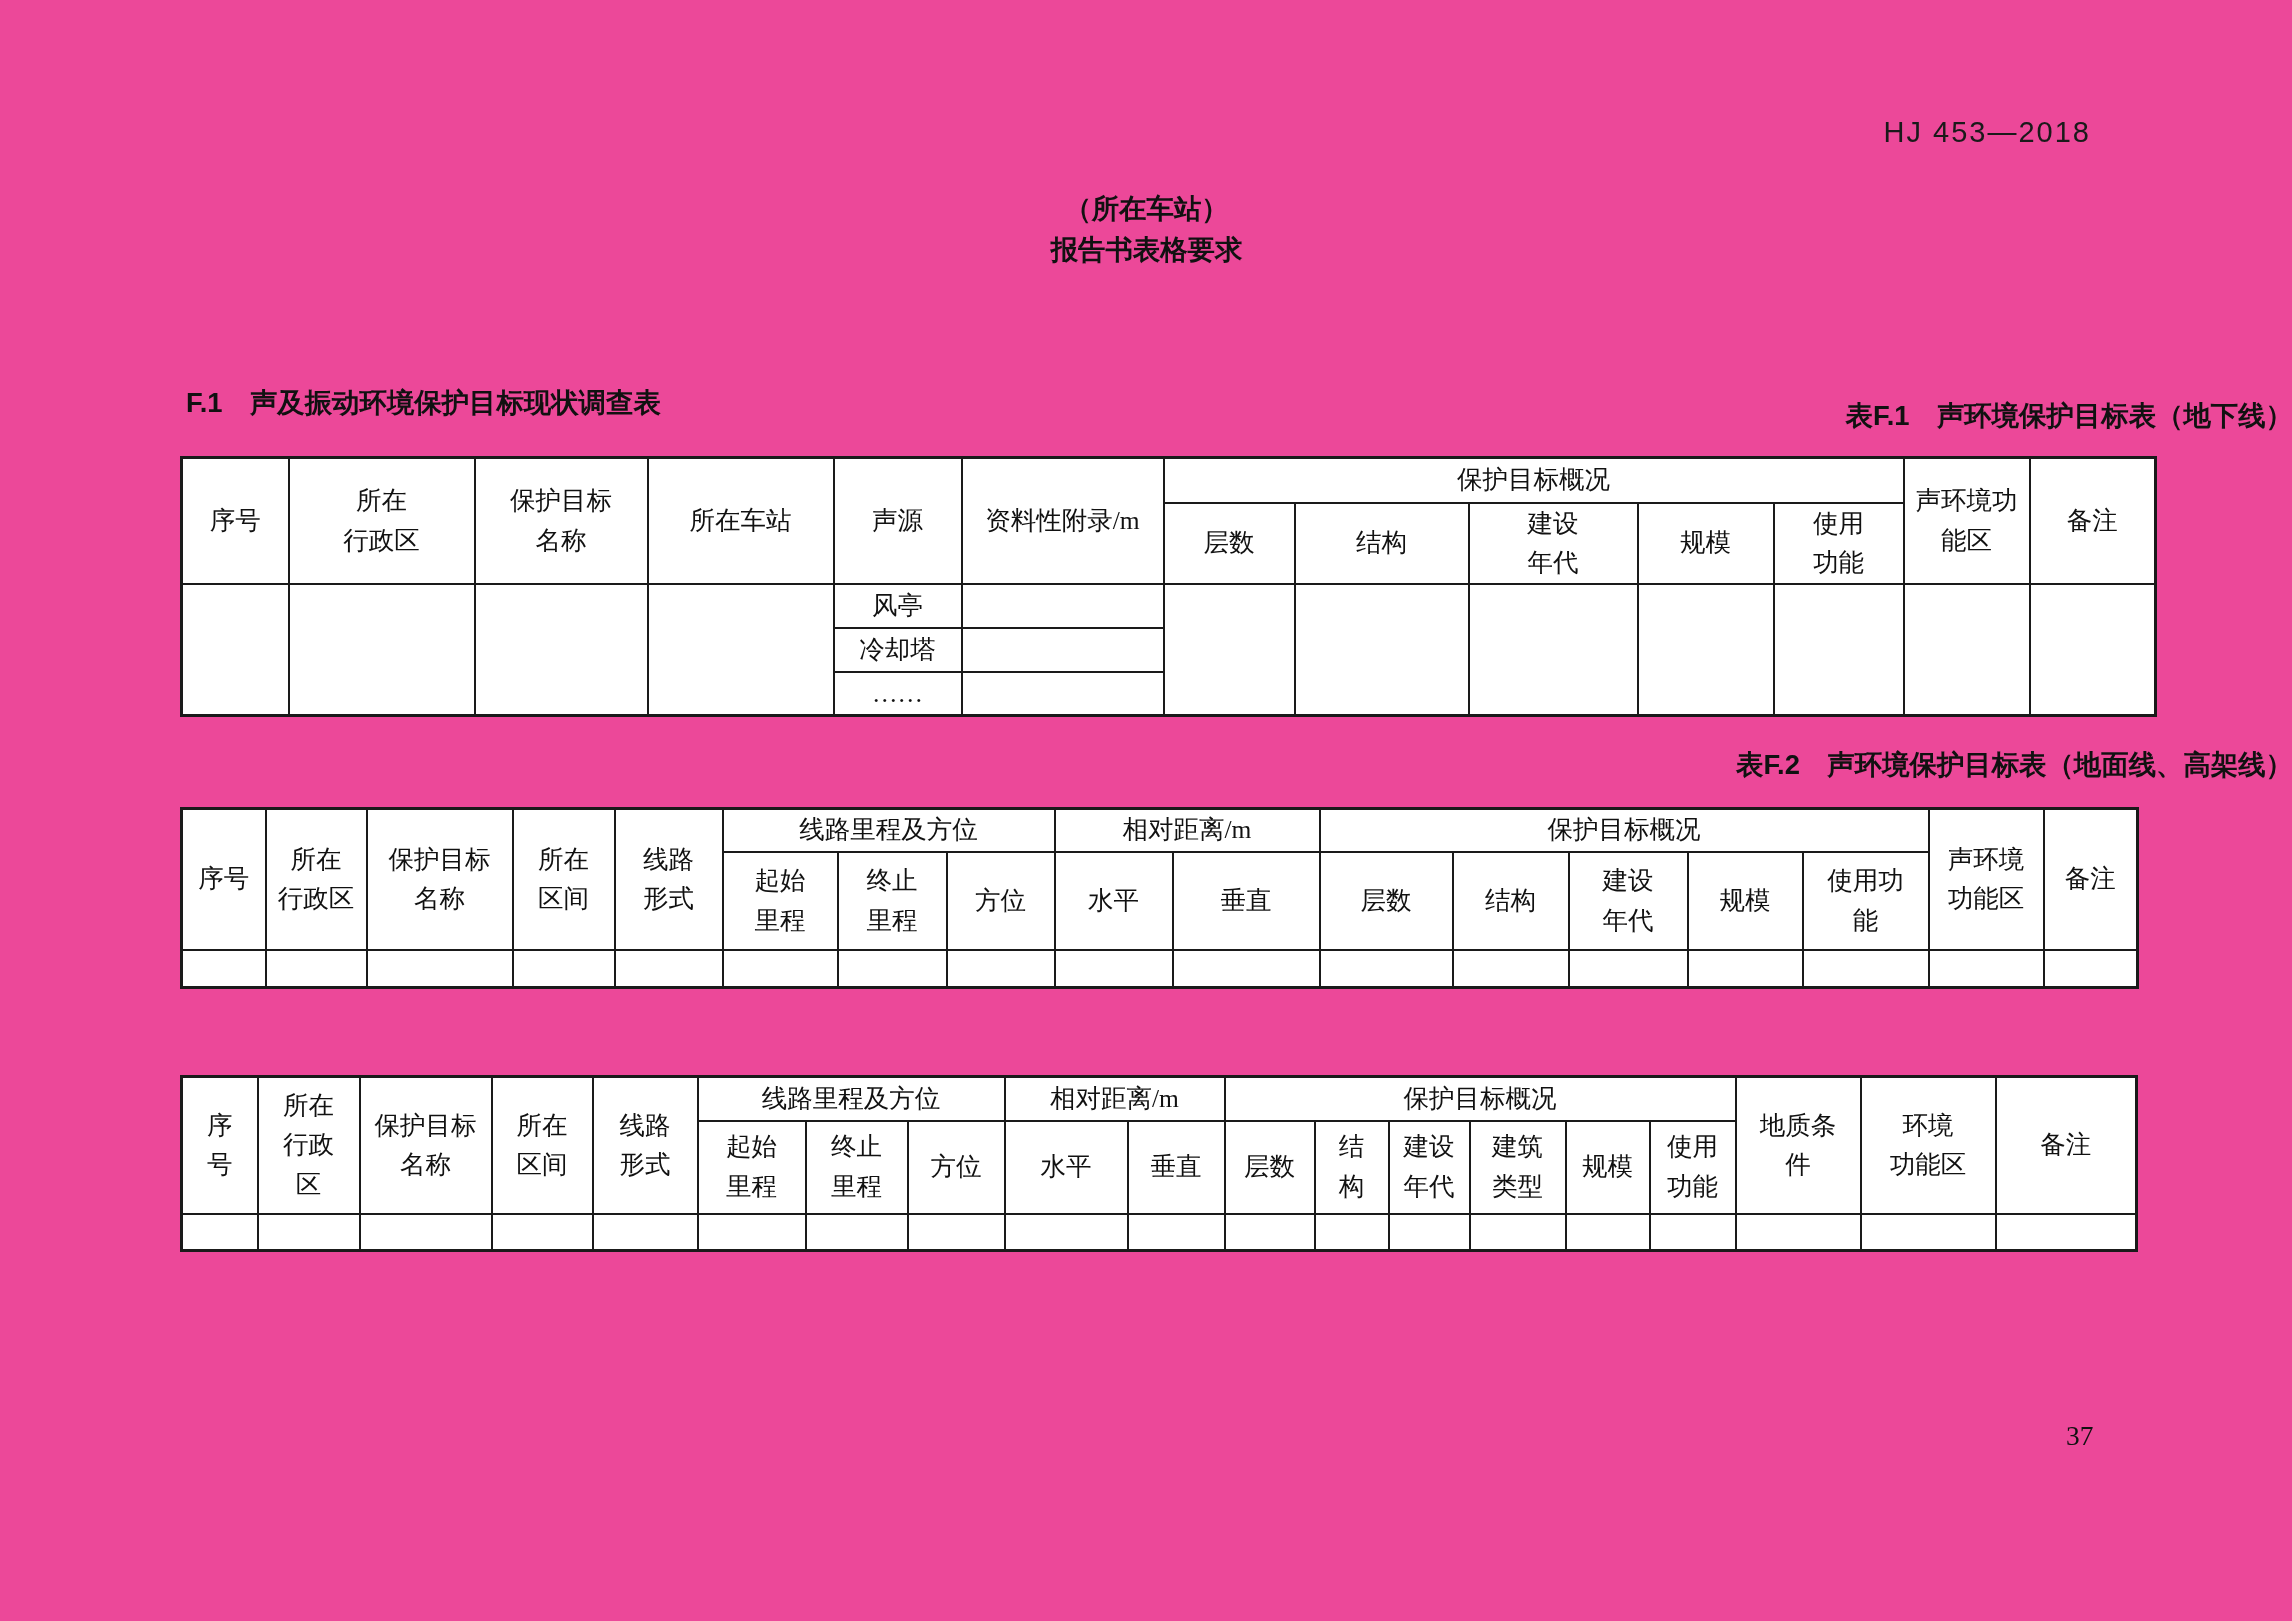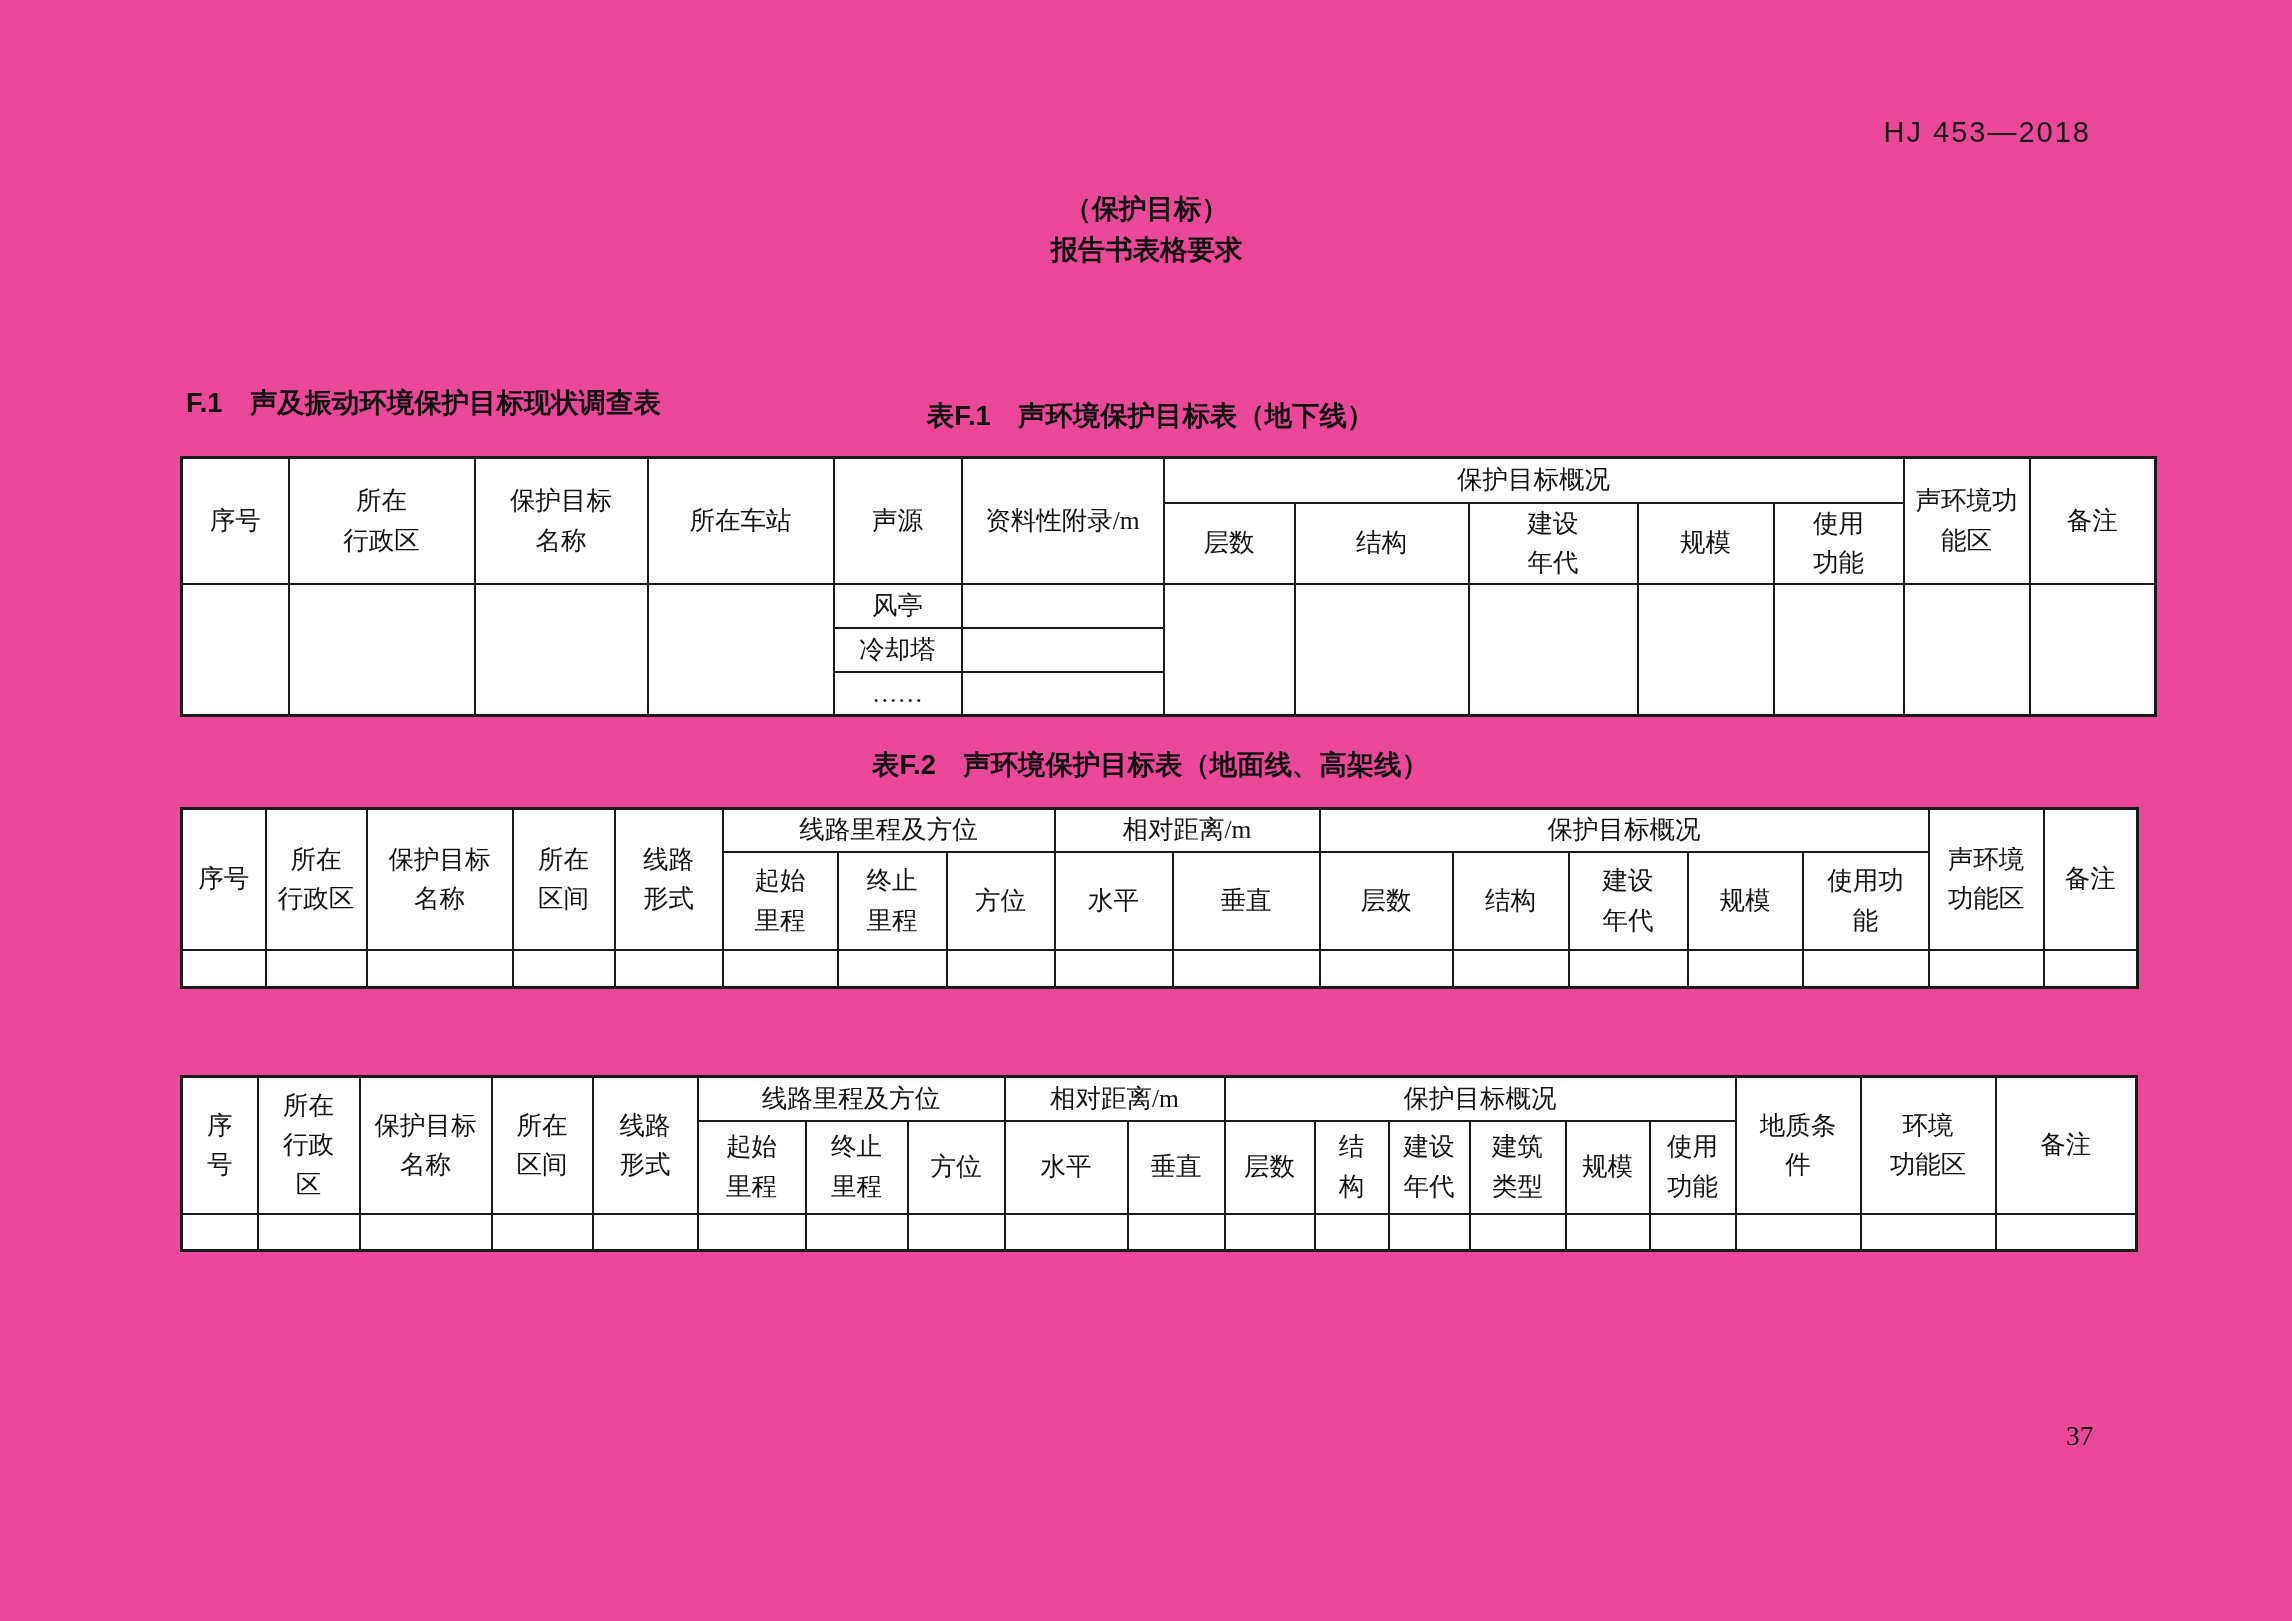--- a/index.html
+++ b/index.html
@@ -40,21 +40,21 @@
     font-family: "Liberation Sans", "DejaVu Sans", sans-serif;
     font-weight: bold;
     font-size: 27.4px;
     color: #111;
     margin-top: 48px;
   }
   .caption {
     position: absolute;
     left: 0;
     right: 0;
-    text-align: center;
+    text-align: right;
     font-family: "Liberation Sans", "DejaVu Sans", sans-serif;
     font-weight: bold;
     font-size: 27.4px;
     color: #111;
     padding-left: 8px;
   }
   .cap1 { top: 398px; }
   .cap2 { top: 747px; }
   .cap3 { top: 1011px; }
 
@@ -113,21 +113,21 @@
   }
 </style>
 </head>
 <body>
 
 <div class="page">
 
   <div class="doc-number">HJ 453—2018</div>
 
   <div class="title-block">
-    <div>（保护目标）</div>
+    <div>（所在车站）</div>
     <div>报告书表格要求</div>
   </div>
 
   <div class="section-heading">F.1　声及振动环境保护目标现状调查表</div>
 
   <div class="caption cap1">表F.1　声环境保护目标表（地下线）</div>
 
   <table class="doc-table t1">
     <colgroup>
       <col style="width:107px">

